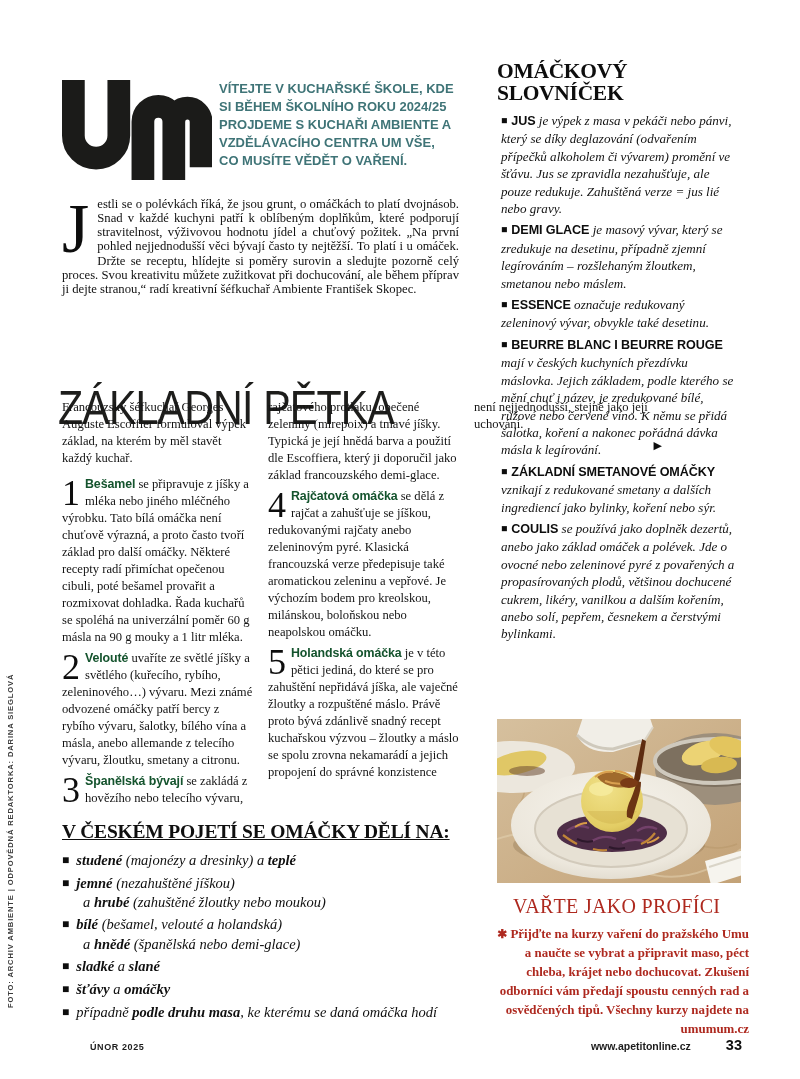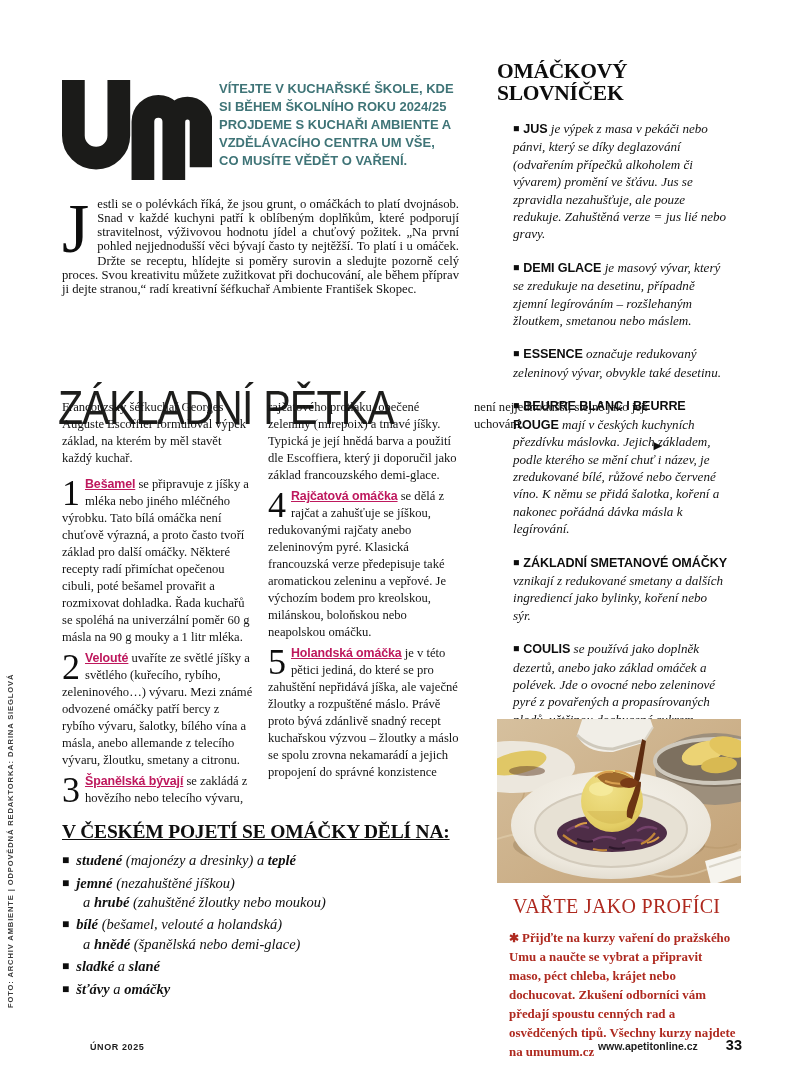--- a/index.html
+++ b/index.html
@@ -22,56 +22,56 @@
             font:400 49px/1 "Liberation Sans",sans-serif;letter-spacing:-1px;color:#1d1d1b;
             transform:scaleX(.84);transform-origin:left top;}
 
   
   .two-col{position:absolute;left:62px;top:399px;width:397px;height:414px;
            column-count:2;column-gap:15px;column-fill:auto;
            font:400 12.6px/17px "Liberation Serif",serif;color:#141414;}
   .lead{margin:0 0 9px 0;}
   .sauce{margin:0 0 4px 0;}
   .snum{float:left;font:400 36px/0.88 "Liberation Serif",serif;margin:2px 5px 0 0;color:#0d0d0d;}
-  .sterm{font:700 12.4px/1 "Liberation Sans",sans-serif;letter-spacing:-.1px;color:#be185d;text-decoration:underline;}
+  .sterm{font:700 12.4px/1 "Liberation Sans",sans-serif;letter-spacing:-.1px;color:#14532d;}
   .endmark{display:block;text-align:right;font-size:11px;margin-top:1px;padding-right:3px;color:#0d0d0d;}
 
   
   .cats{position:absolute;left:62px;top:822px;width:424px;}
   .cats h2{margin:0 0 9px 0;font:700 19.5px/1 "Liberation Serif",serif;letter-spacing:-.2px;color:#0f0f0f;text-decoration:underline;}
   .cat{margin:0 0 3.5px 0;padding-left:21px;text-indent:-21px;
        font:italic 400 14.5px/18.5px "Liberation Serif",serif;color:#101010;}
   .cat .bullet{font-style:normal;font-size:12px;margin-right:7px;position:relative;top:-1px;color:#0d0d0d;}
   .cat strong{font-weight:700;}
 
   
   .glossary{position:absolute;left:497px;top:61px;width:247px;}
   .glossary h2{margin:0 0 8px 0;font:700 21.5px/1 "Liberation Serif",serif;letter-spacing:-.3px;color:#0d0d0d;}
-  .gentry{margin:16px;font:italic 400 13.1px/17.4px "Liberation Serif",serif;color:#121212;}
+  .gentry{margin:4px;font:italic 400 13.1px/17.4px "Liberation Serif",serif;color:#121212;}
   .gbullet{font-style:normal;font-size:10.5px;margin-right:4px;position:relative;top:-1px;color:#0d0d0d;}
   .gterm{font:700 12.6px/1 "Liberation Sans",sans-serif;font-style:normal;letter-spacing:-.1px;color:#0d0d0d;}
 
   
   .photo{position:absolute;left:497px;top:719px;width:244px;height:164px;display:block;}
 
   
   .promo{position:absolute;left:497px;top:895px;width:252px;color:#ae291f;}
   .promo h3{margin:0 0 8px 16px;font:400 20px/1.1 "Liberation Serif",serif;letter-spacing:.3px;}
-  .promo p{margin:12px;font:700 12.9px/19px "Liberation Serif",serif;}
+  .promo p{margin:0;font:700 12.9px/19px "Liberation Serif",serif;text-align:right;}
   .promo .mark{font-size:12px;margin-right:3px;}
 
   
   .credit{position:absolute;left:7px;top:1008px;transform:rotate(-90deg);transform-origin:0 0;
           white-space:nowrap;font:700 7.6px/1 "Liberation Sans",sans-serif;
           letter-spacing:.85px;color:#3a3a3a;}
 
   
   .footer-left{position:absolute;left:90px;top:1043px;
                font:700 9px/1 "Liberation Sans",sans-serif;letter-spacing:.6px;color:#1c1c1c;}
-  .footer-right{position:absolute;right:58px;top:1038px;display:flex;align-items:baseline;}
+  .footer-right{position:absolute;right:58px;top:1038px;display:flex;align-items:baseline;gap:7px;}
   .site{font:700 10.5px/1 "Liberation Sans",sans-serif;color:#1c1c1c;}
   .pagenum{font:700 14.5px/1 "Liberation Sans",sans-serif;color:#0f0f0f;margin-left:28px;}
 </style>
 </head>
 <body>
 
 <div class="page">
 
   <div class="credit">FOTO: ARCHIV AMBIENTE | ODPOVĚDNÁ REDAKTORKA: DARINA SIEGLOVÁ</div>
 
@@ -99,20 +99,21 @@
     </div>
 
   <div class="cats">
     <h2>V ČESKÉM POJETÍ SE OMÁČKY DĚLÍ NA:</h2>
     <div id="cat-list">
         <p class="cat"><span class="bullet">■</span><strong>studené</strong><span> (majonézy a dresinky) a </span><strong>teplé</strong></p>
         <p class="cat"><span class="bullet">■</span><strong>jemné</strong><span> (nezahuštěné jíškou)</span><br><span>a </span><strong>hrubé</strong><span> (zahuštěné žloutky nebo moukou)</span></p>
         <p class="cat"><span class="bullet">■</span><strong>bílé</strong><span> (bešamel, velouté a holandská)</span><br><span>a </span><strong>hnědé</strong><span> (španělská nebo demi-glace)</span></p>
         <p class="cat"><span class="bullet">■</span><strong>sladké</strong><span> a </span><strong>slané</strong></p>
         <p class="cat"><span class="bullet">■</span><strong>šťávy</strong><span> a </span><strong>omáčky</strong></p>
+        <p class="cat"><span class="bullet">■</span><span>případně </span><strong>podle druhu masa</strong><span>, ke kterému se daná omáčka hodí</span></p>
       </div>
   </div>
 
   <div class="glossary">
     <h2>OMÁČKOVÝ SLOVNÍČEK</h2>
     <div id="glossary-list">
         <p class="gentry"><span class="gbullet">■</span><b class="gterm">JUS</b> je výpek z masa v pekáči nebo pánvi, který se díky deglazování (odvařením přípečků alkoholem či vývarem) promění ve šťávu. Jus se zpravidla nezahušťuje, ale pouze redukuje. Zahuštěná verze = jus lié nebo gravy.</p>
         <p class="gentry"><span class="gbullet">■</span><b class="gterm">DEMI GLACE</b> je masový vývar, který se zredukuje na desetinu, případně zjemní legírováním – rozšlehaným žloutkem, smetanou nebo máslem.</p>
         <p class="gentry"><span class="gbullet">■</span><b class="gterm">ESSENCE</b> označuje redukovaný zeleninový vývar, obvykle také desetinu.</p>
         <p class="gentry"><span class="gbullet">■</span><b class="gterm">BEURRE BLANC I BEURRE ROUGE</b> mají v českých kuchyních přezdívku máslovka. Jejich základem, podle kterého se mění chuť i název, je zredukované bílé, růžové nebo červené víno. K němu se přidá šalotka, koření a nakonec pořádná dávka másla k legírování.</p>

